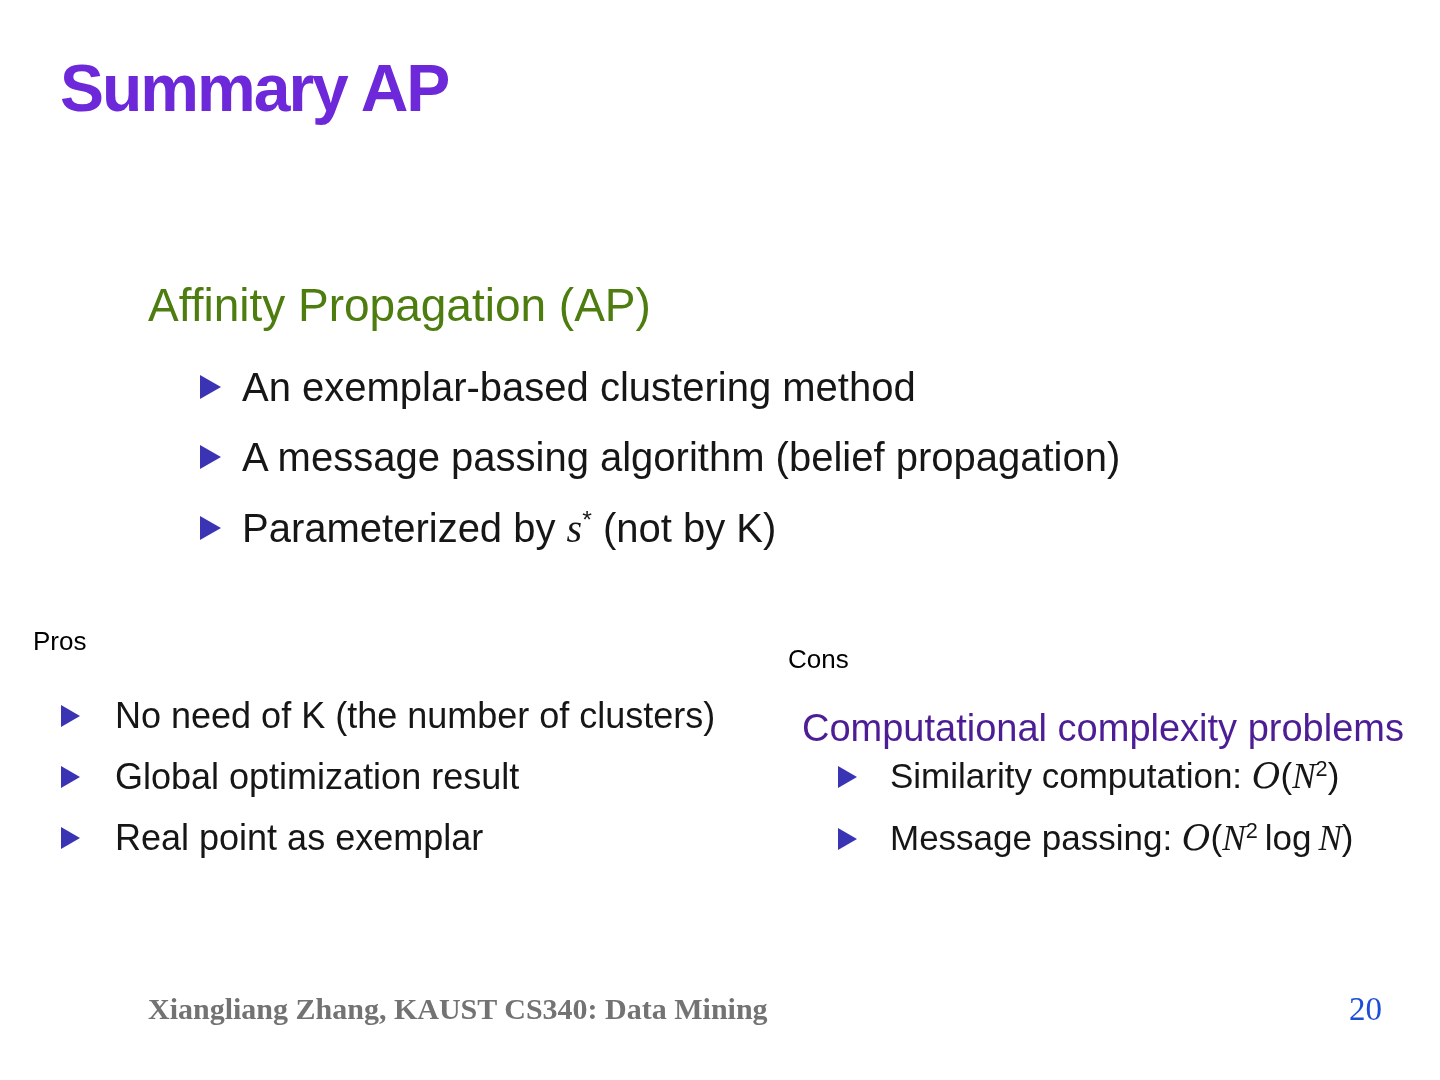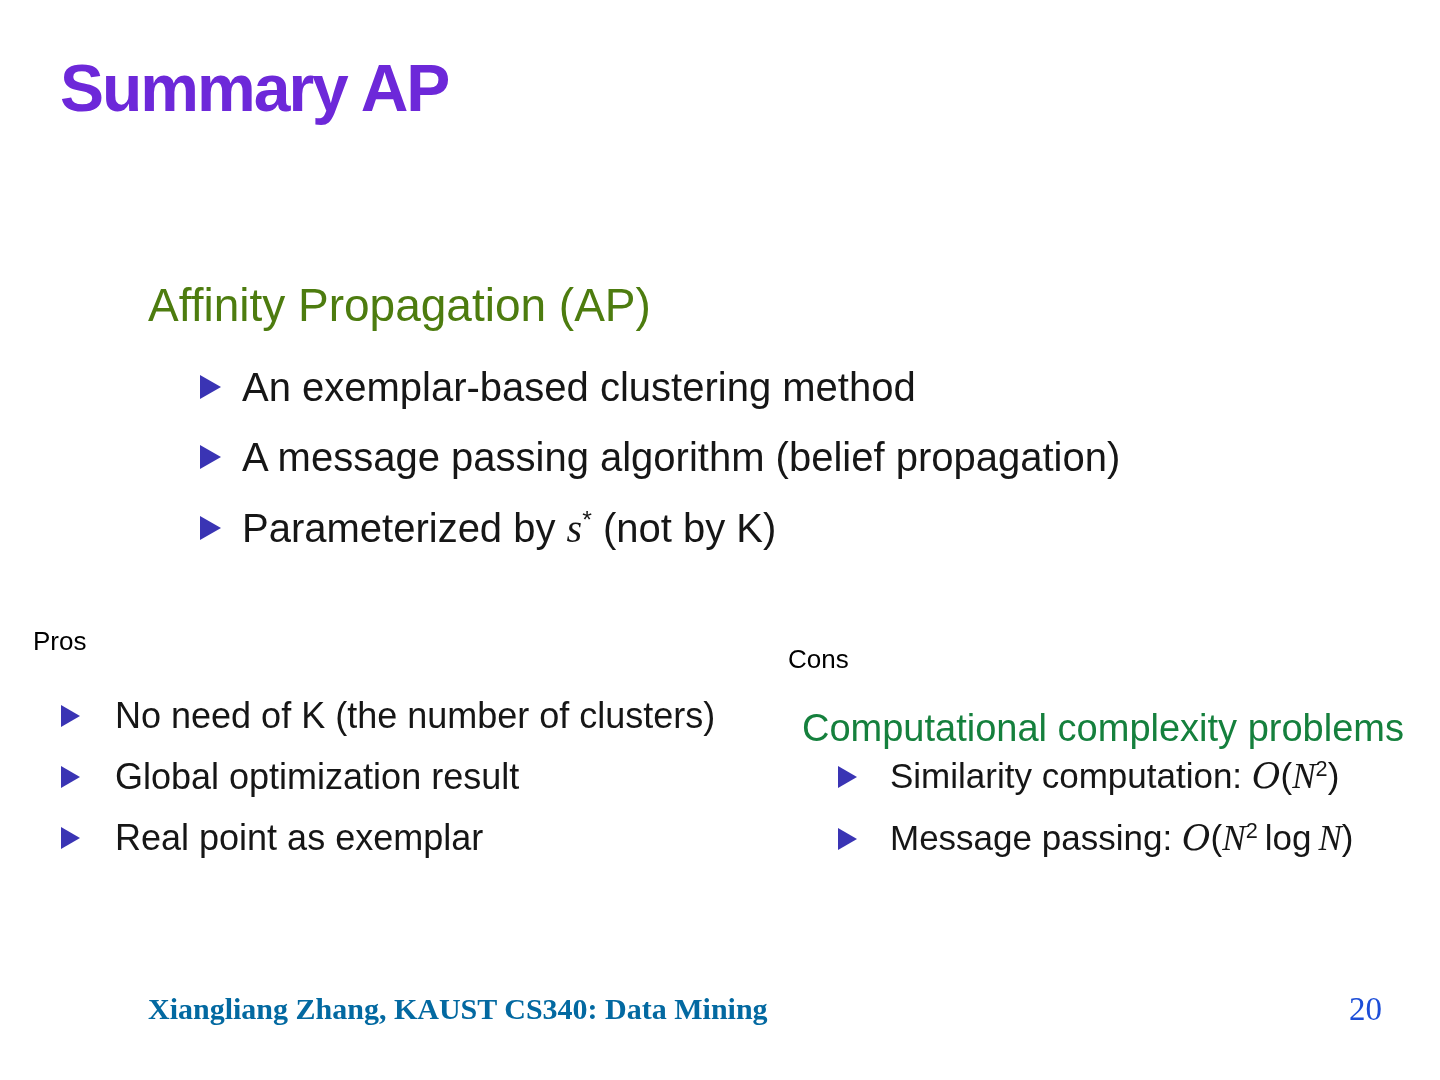--- a/index.html
+++ b/index.html
@@ -72,21 +72,21 @@
   }
   .pros-list .tri { top: 8px; }
 
   
   .cons-section { position: absolute; left: 788px; top: 644px; width: 650px; }
   .cons-subheading {
     margin-top: 32px;
     margin-left: 14px;
     font-size: 38px;
     font-weight: 400;
-    color: #15803d;
+    color: #4c1d95;
     white-space: nowrap;
   }
   .cons-list { margin-top: 8px; padding-left: 50px; }
   .cons-list li {
     position: relative;
     padding-left: 52px;
     font-size: 35px;
     line-height: 1.05;
     margin-bottom: 24px;
     white-space: nowrap;
@@ -107,21 +107,21 @@
   .mlog { margin: 0 0.2em; }
 
   
   .footer-credit {
     position: absolute;
     left: 148px;
     top: 992px;
     font-family: "Liberation Serif", serif;
     font-weight: bold;
     font-size: 30px;
-    color: #0369a1;
+    color: #737373;
     white-space: nowrap;
   }
   .page-number {
     position: absolute;
     left: 1349px;
     top: 991px;
     font-family: "Liberation Serif", serif;
     font-size: 33px;
     color: #1d4ed8;
   }

